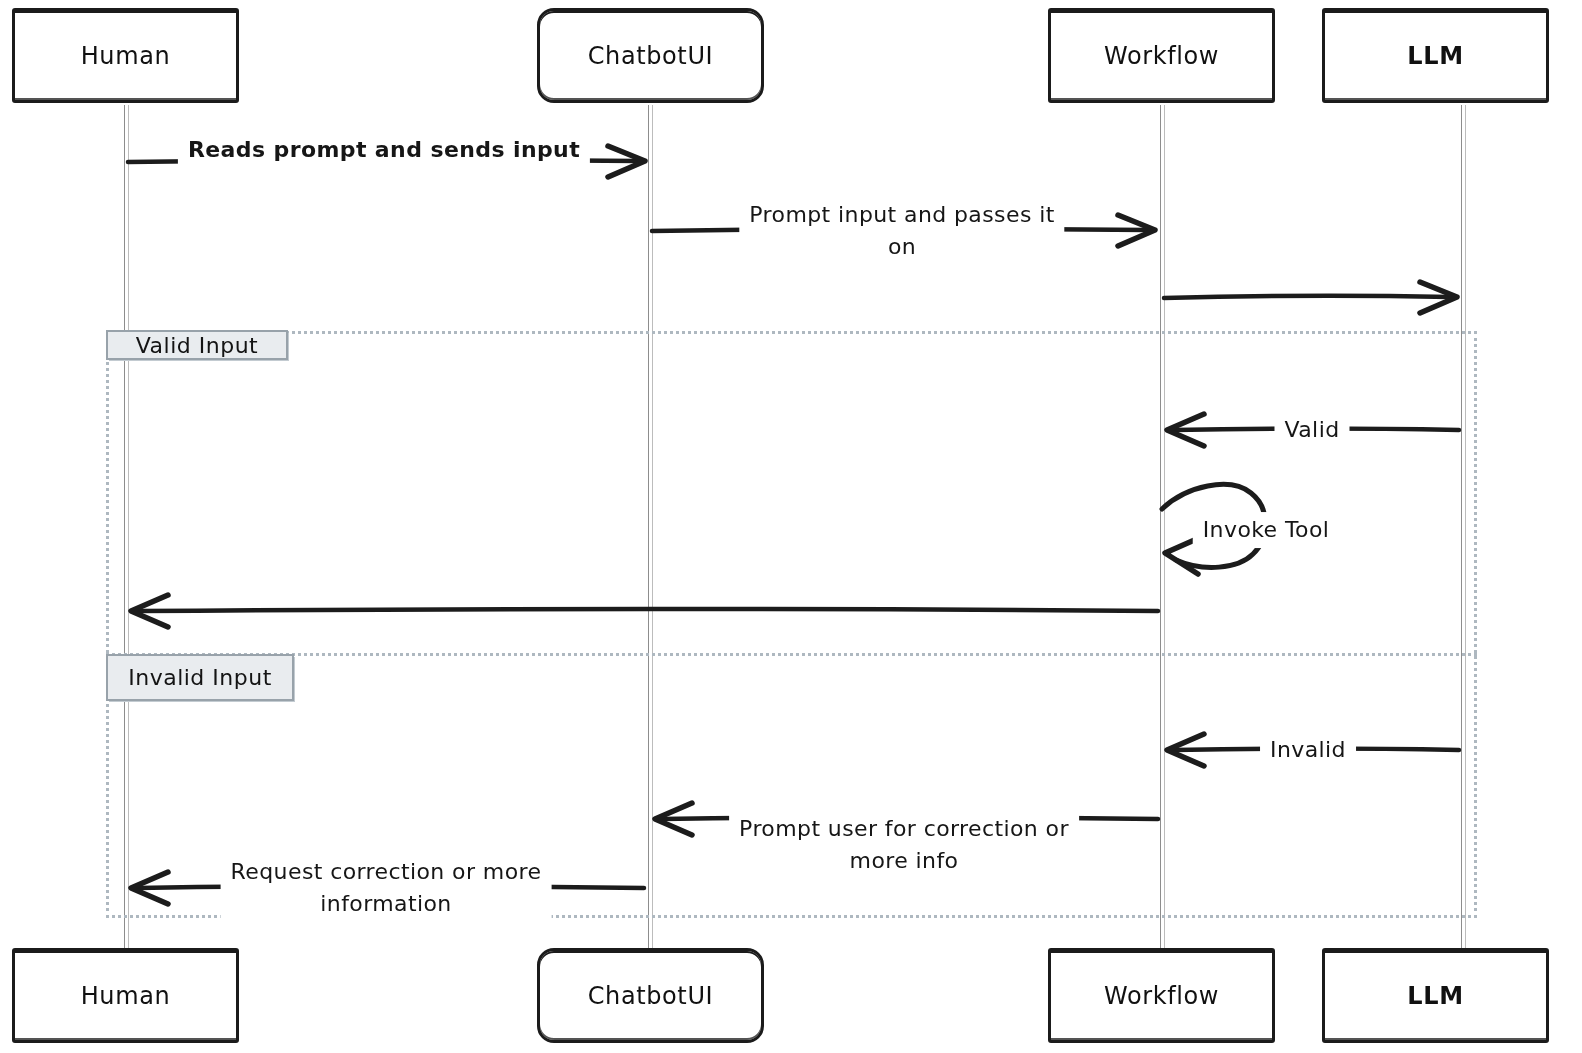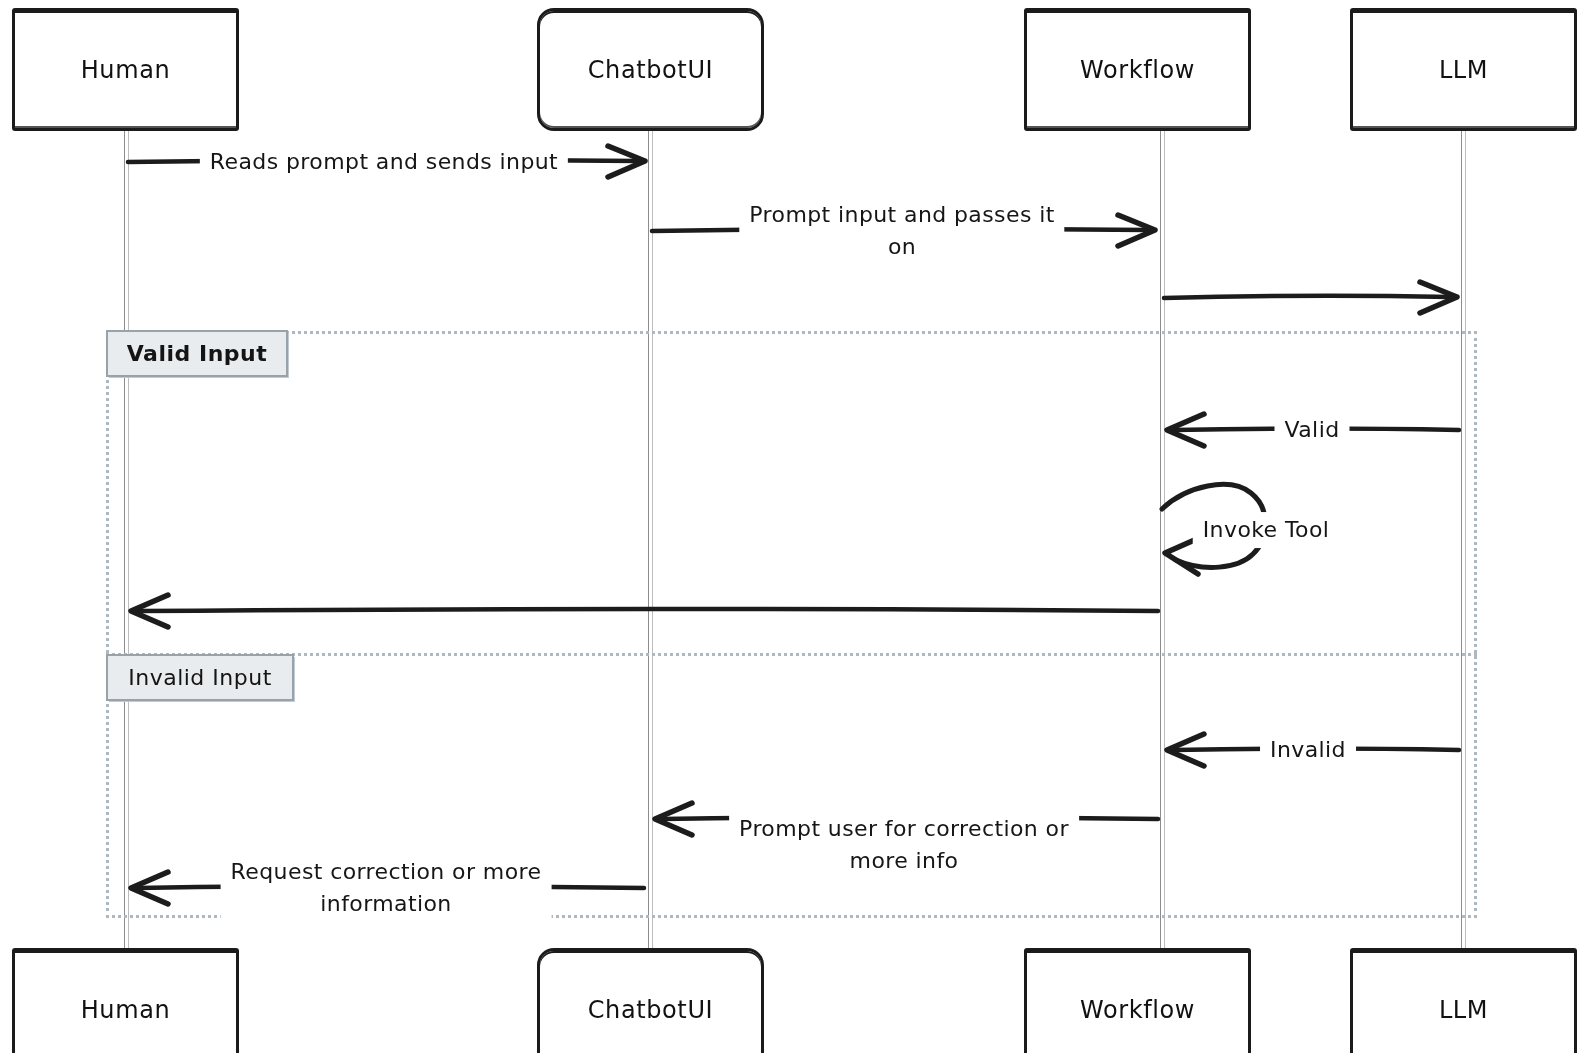--- a/index.html
+++ b/index.html
@@ -51,21 +51,21 @@
     box-shadow: 2px 2px 0 -1px #c3cbd1;
     box-sizing: border-box;
     display: flex;
     align-items: center;
     justify-content: center;
     font-size: 22px;
     letter-spacing: 0.5px;
     color: #141414;
     z-index: 5;
   }
-  #alt-label-valid   { left: 106px; top: 330px; width: 182px; height: 47px; font-weight: bold; }
+  #alt-label-valid   { left: 106px; top: 330px; width: 182px; height: 30px; }
   #alt-label-invalid { left: 106px; top: 654px; width: 188px; height: 47px; }
 
   
   .arrows {
     position: absolute;
     left: 0; top: 0;
     z-index: 3;
   }
   .shaft { stroke: #1c1c1c; stroke-width: 4.5; fill: none; stroke-linecap: round; }
   .head  { stroke: #1c1c1c; stroke-width: 5.5; fill: none; stroke-linecap: round; stroke-linejoin: round; }
@@ -78,53 +78,53 @@
     background: #ffffff;
     padding: 2px 10px;
     font-size: 22px;
     line-height: 1.45;
     letter-spacing: 0.4px;
     text-align: center;
     white-space: pre-line;
     color: #161616;
     z-index: 4;
   }
-  #ml0 { left: 384px;  top: 162px; }
+  #ml0 { left: 384px;  top: 150px; font-weight: bold; }
   #ml1 { left: 902px;  top: 231px; }
   #ml2 { left: 1311px; top: 297px; }
   #ml3 { left: 1312px; top: 430px; }
   #ml4 { left: 1266px; top: 530px; }
   #ml5 { left: 648px;  top: 611px; }
   #ml6 { left: 1308px; top: 750px; text-align: right; }
   #ml7 { left: 904px;  top: 819px; margin-top: 26px; }
   #ml8 { left: 386px;  top: 888px; }
 
   
   .actor {
     position: absolute;
-    width: 227px; height: 123px;
+    width: 227px; height: 95px;
     background: #ffffff;
     border: 3.5px solid #1b1b1b;
     border-radius: 3px;
     box-shadow: inset 0 2px 0 #1b1b1b, inset 0 -2px 0 rgba(27,27,27,0.75);
     box-sizing: border-box;
     display: flex;
     align-items: center;
     justify-content: center;
     font-size: 24px;
     letter-spacing: 0.6px;
     color: #111111;
     z-index: 5;
   }
   .actor.top    { top: 8px; }
   .actor.bottom { top: 948px; }
   .ax-human    { left: 12px; }
   .ax-chatbot  { left: 537px; border-radius: 17px; }
-  .ax-workflow { left: 1024px; }
-  .ax-llm      { left: 1350px; }
+  .ax-workflow { left: 1048px; }
+  .ax-llm      { left: 1322px; font-weight: bold; }
 </style>
 </head>
 <body>
 
 <div class="canvas">
 
   <div class="lifeline" id="ll-human"></div>
   <div class="lifeline" id="ll-chatbot"></div>
   <div class="lifeline" id="ll-workflow"></div>
   <div class="lifeline" id="ll-llm"></div>

